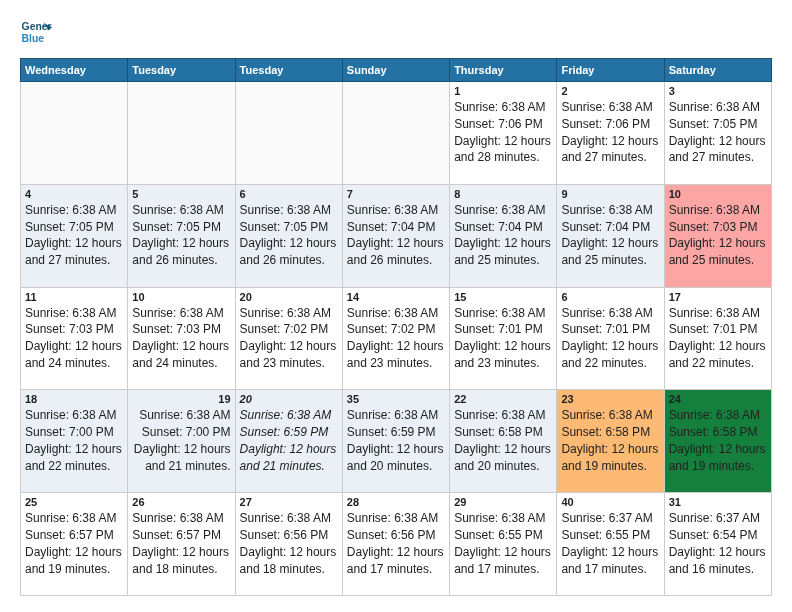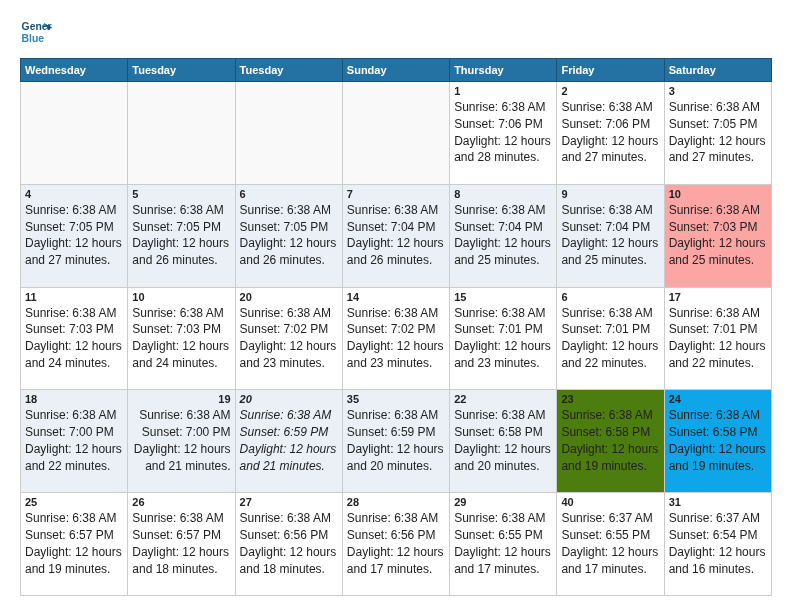--- a/index.html
+++ b/index.html
@@ -280,28 +280,28 @@
 Daylight: 12 hours
 and 20 minutes.</div>
           </td>
           <td style="background: rgb(234, 240, 246); margin-top: 8px;">
             <span class="day-num">22</span>
             <div class="day-info" style="white-space: pre-line;">Sunrise: 6:38 AM
 Sunset: 6:58 PM
 Daylight: 12 hours
 and 20 minutes.</div>
           </td>
-          <td style="background: #4d7c0f; margin-left: 24px;">
+          <td style="background: #fdba74; margin-left: 24px;">
             <span class="day-num">23</span>
             <div class="day-info" style="white-space: pre-line;">Sunrise: 6:38 AM
 Sunset: 6:58 PM
 Daylight: 12 hours
 and 19 minutes.</div>
           </td>
-          <td style="background: #0ea5e9; margin-top: 20px;">
+          <td style="background: #15803d; margin-top: 20px;">
             <span class="day-num">24</span>
             <div class="day-info" style="white-space: pre-line;">Sunrise: 6:38 AM
 Sunset: 6:58 PM
 Daylight: 12 hours
 and 19 minutes.</div>
           </td>
         </tr>
         <tr>
           <td>
             <span class="day-num">25</span>

